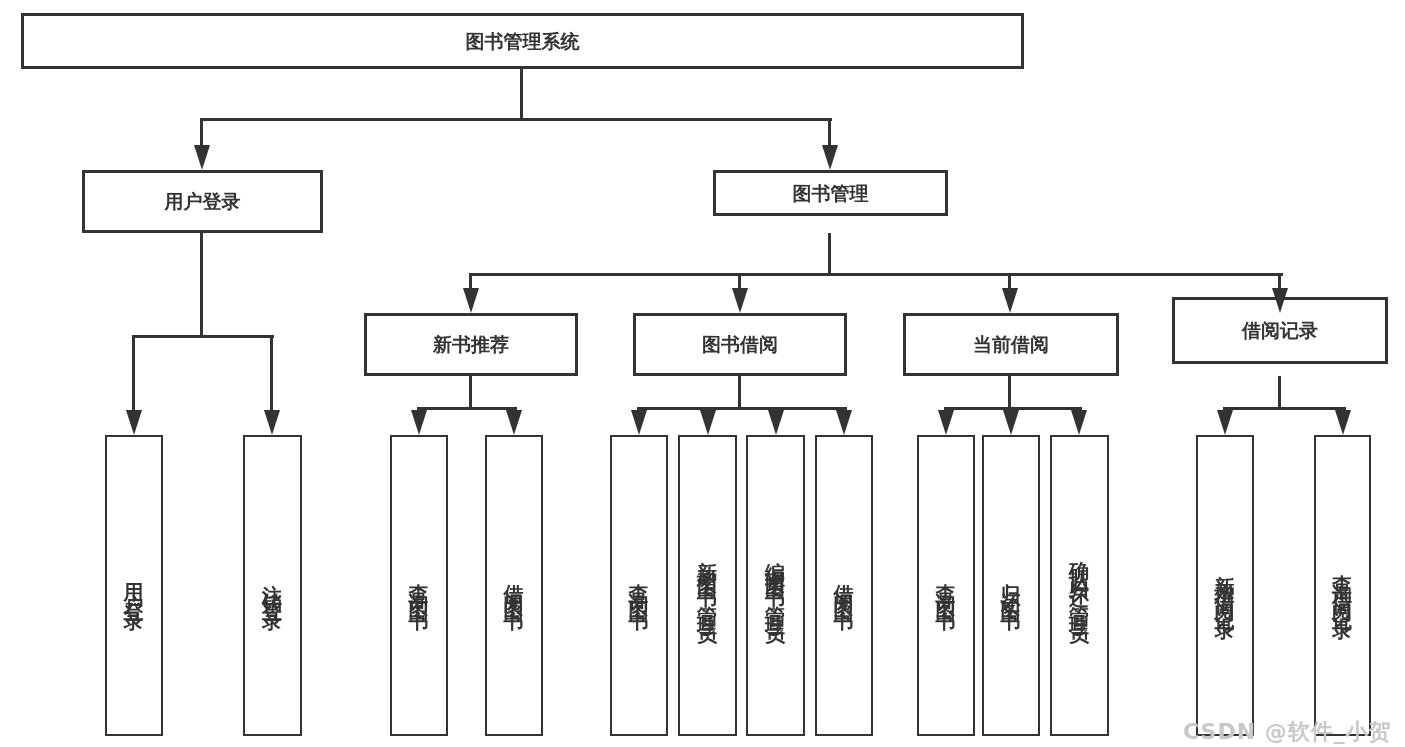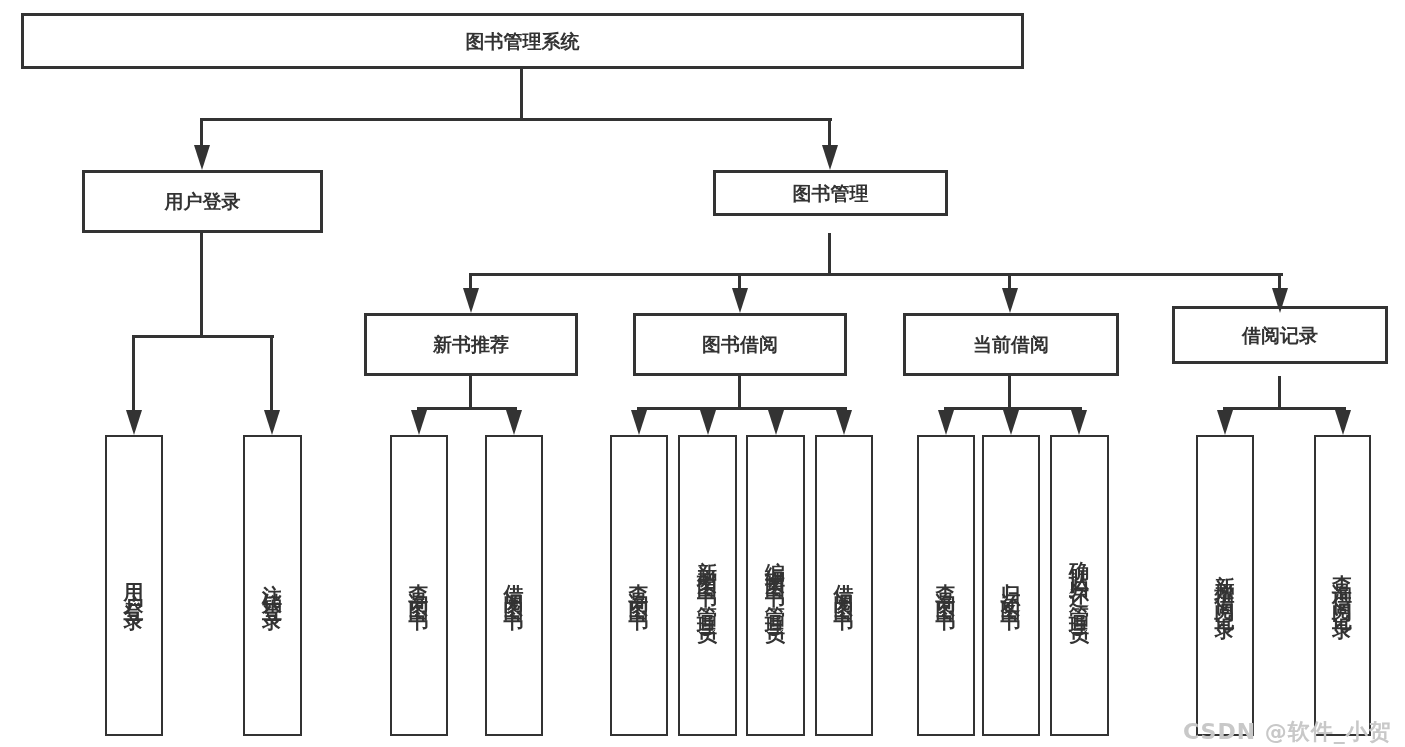--- a/index.html
+++ b/index.html
@@ -54,21 +54,21 @@
 
   <div class="node" style="left:633px;top:313px;width:214px;height:63px">
     <span>图书借阅</span>
   </div>
   <div class="node" style="left:364px;top:313px;width:214px;height:63px">
     <span>新书推荐</span>
   </div>
   <div class="node" style="left:903px;top:313px;width:216px;height:63px">
     <span>当前借阅</span>
   </div>
-  <div class="node" style="left:1172px;top:306px;width:216px;height:58px">
+  <div class="node" style="left:1172px;top:297px;width:216px;height:67px">
     <span>借阅记录</span>
   </div>
 
   <div class="node leaf" style="left:105px;top:435px;width:58px;height:301px">
     <span>用户登录</span>
   </div>
   <div class="node leaf" style="left:243px;top:435px;width:59px;height:301px">
     <span>注销登录</span>
   </div>
 

